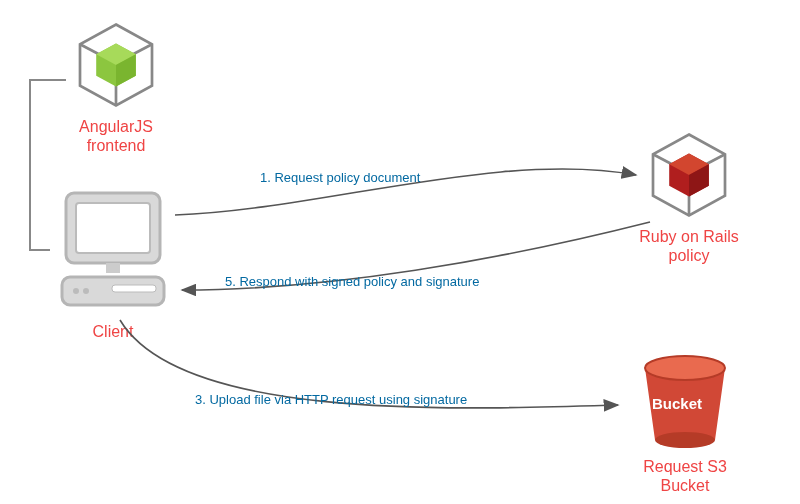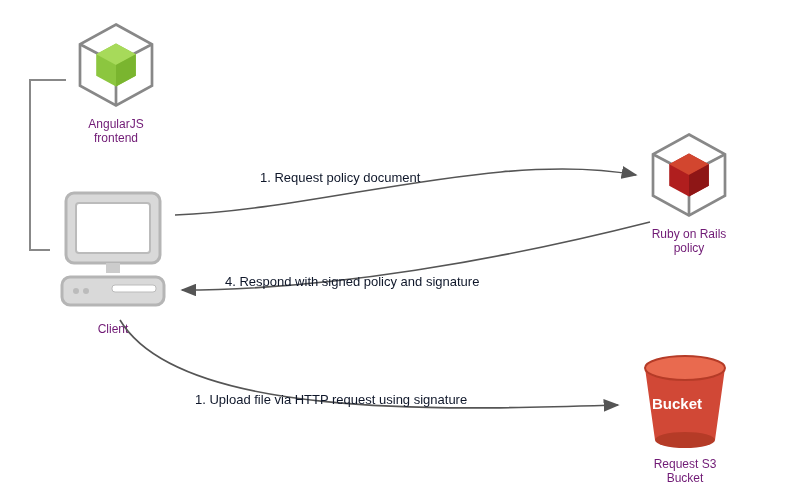--- a/index.html
+++ b/index.html
@@ -10,29 +10,29 @@
     font-family: Arial, Helvetica, sans-serif;
     font-size: 13px;
     color: #333;
     background: #fff;
   }
   .node {
     position: absolute;
     text-align: center;
   }
   .node-label {
-    font-size: 12px;
-    color: #701a75;
+    font-size: 16px;
+    color: #ef4444;
     margin-top: 4px;
     line-height: 1.2;
   }
   .step-label {
     position: absolute;
     font-size: 13px;
-    color: #0f172a;
+    color: #0369a1;
   }
   svg.overlay {
     position: absolute;
     left: 0; top: 0;
     width: 800px; height: 504px;
     pointer-events: none;
   }
   .bucket-text {
     position: absolute;
     color: #fff;
@@ -113,14 +113,14 @@
   <path d="M 66 80 L 30 80 L 30 250 L 50 250" stroke="#888" stroke-width="2" fill="none"></path>
 
   <path d="M 175 215 C 320 210, 500 150, 636 175" stroke="#555" stroke-width="1.6" fill="none" marker-end="url(#arrow)"></path>
 
   <path d="M 650 222 C 500 260, 330 290, 182 290" stroke="#555" stroke-width="1.6" fill="none" marker-end="url(#arrow)"></path>
 
   <path d="M 120 320 C 180 420, 450 410, 618 405" stroke="#555" stroke-width="1.6" fill="none" marker-end="url(#arrow)"></path>
 </svg>
 
 <div class="step-label" style="left:260px; top:170px;">1. Request policy document</div>
-<div class="step-label" style="left:225px; top:274px;">4. Respond with signed policy and signature</div>
-<div class="step-label" style="left:195px; top:392px;">1. Upload file via HTTP request using signature</div>
+<div class="step-label" style="left:225px; top:274px;">5. Respond with signed policy and signature</div>
+<div class="step-label" style="left:195px; top:392px;">3. Upload file via HTTP request using signature</div>
 
 </body></html>

